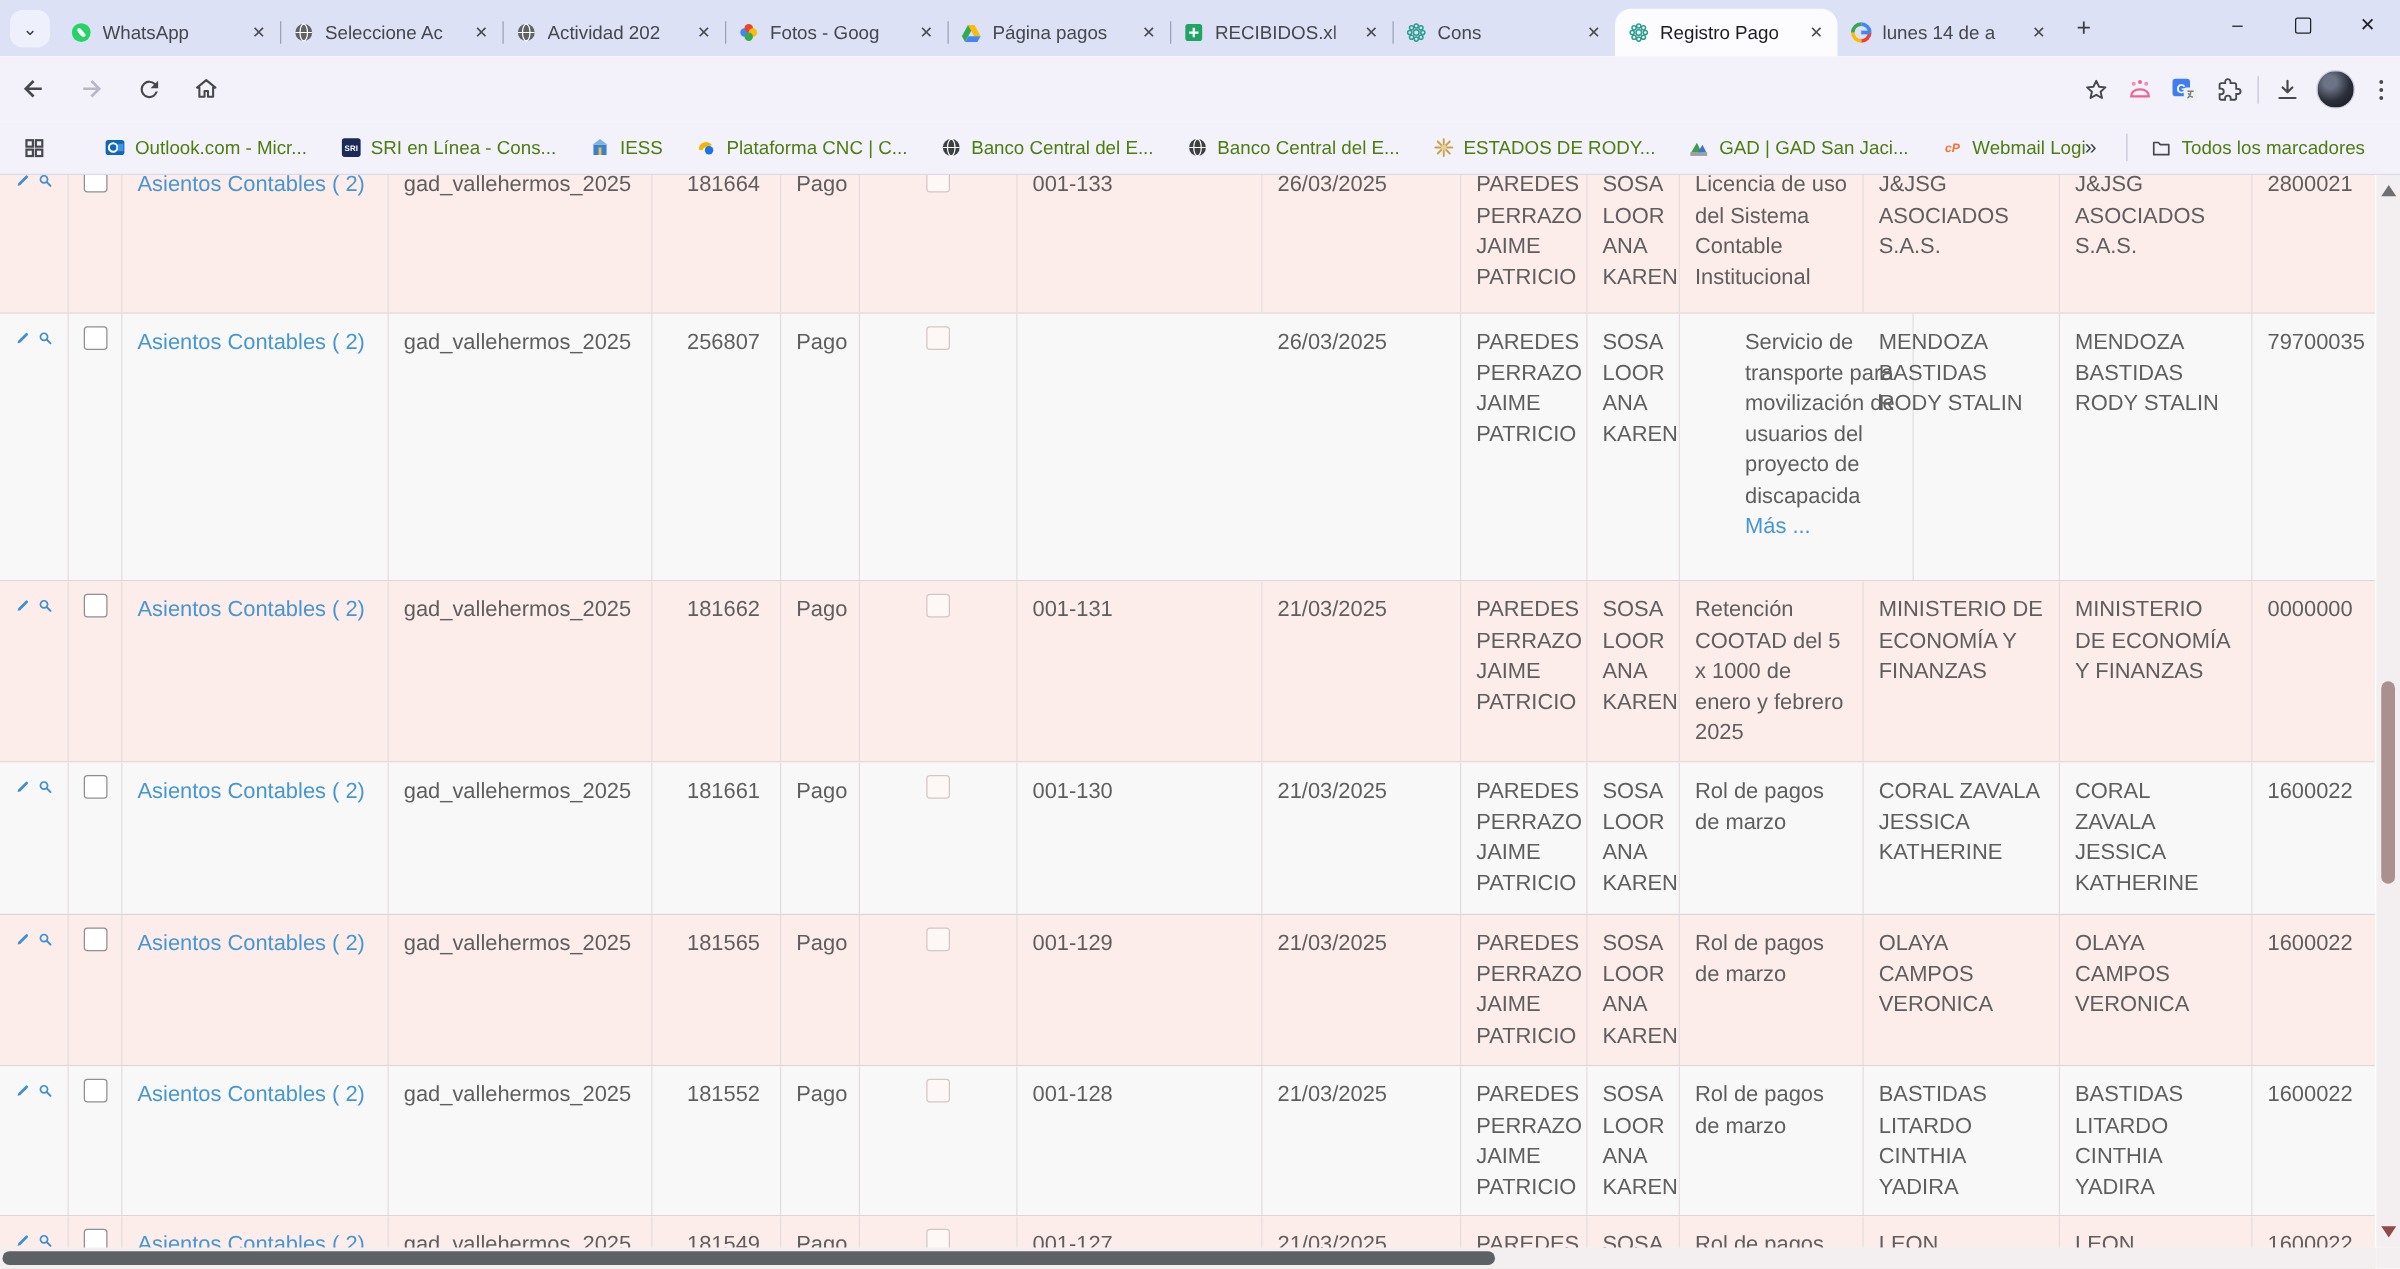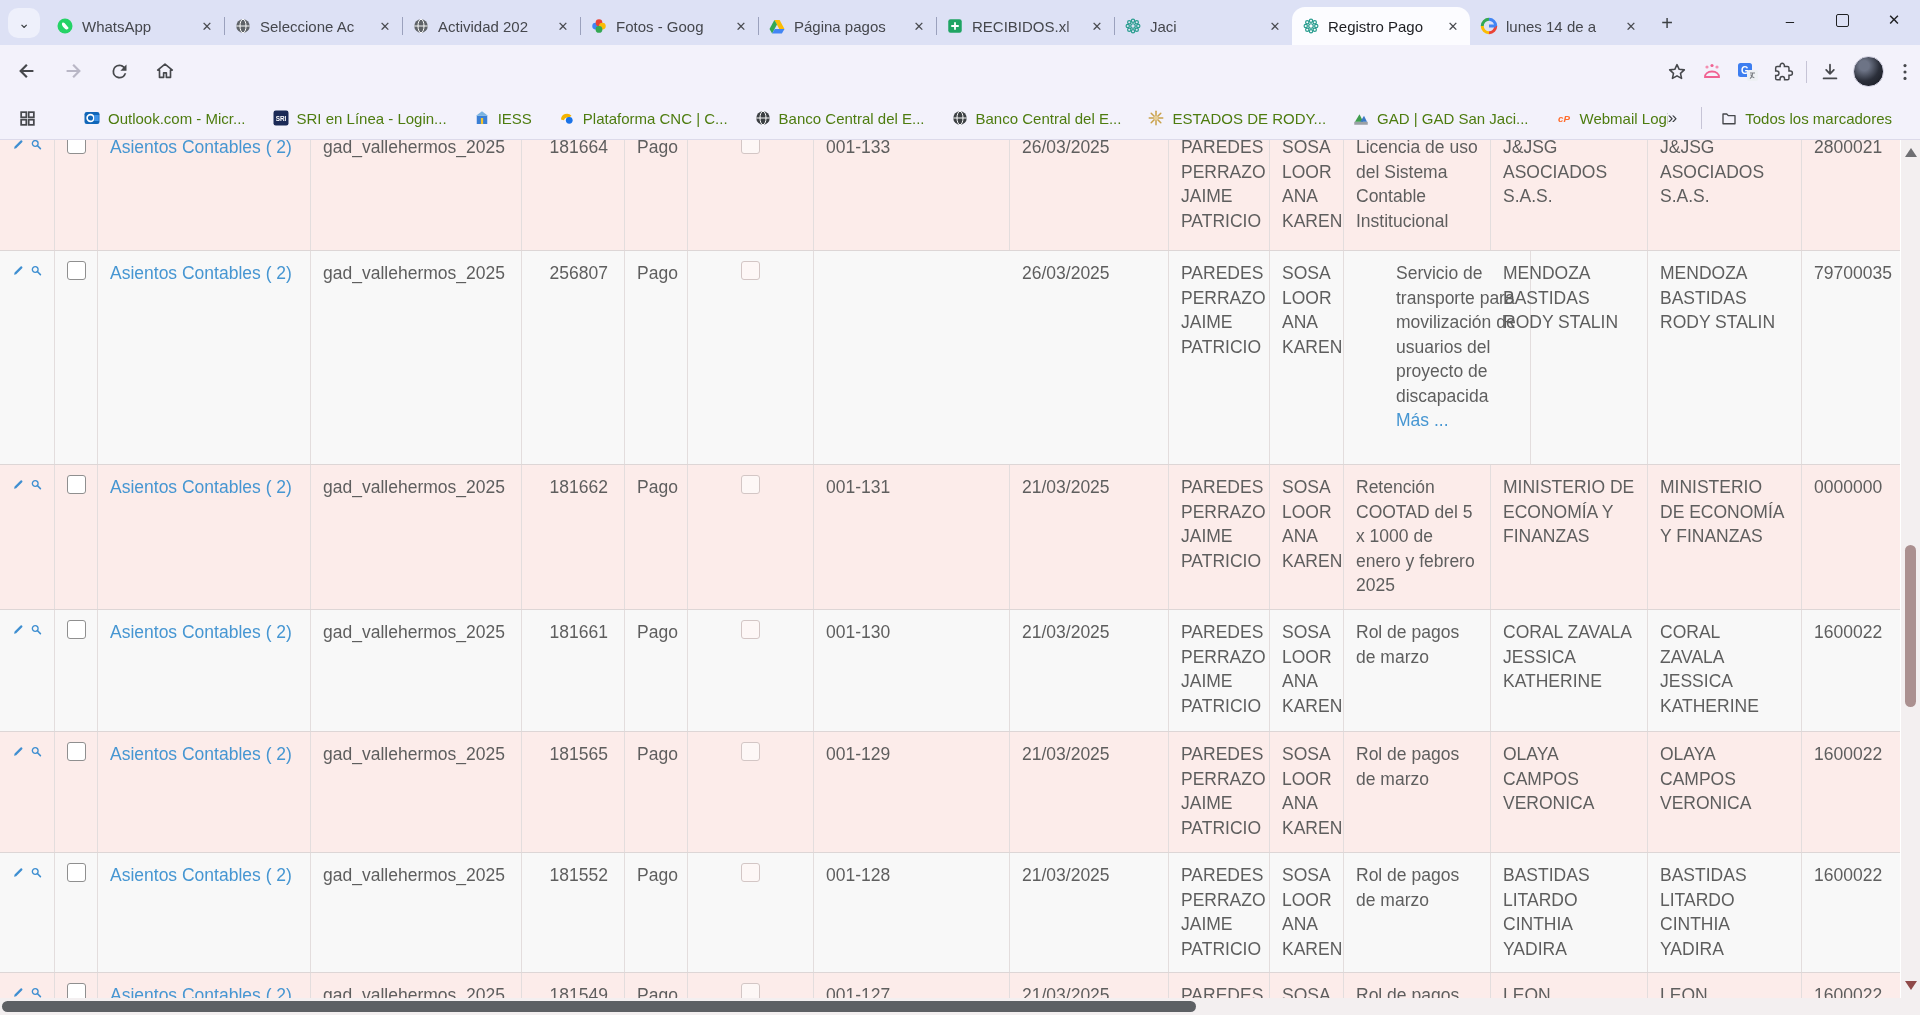--- a/index.html
+++ b/index.html
@@ -153,21 +153,21 @@
                 <circle cx="17" cy="7" r="2.2"></circle>
                 <circle cx="19" cy="12" r="2.2"></circle>
                 <circle cx="17" cy="17" r="2.2"></circle>
                 <circle cx="12" cy="19" r="2.2"></circle>
                 <circle cx="7" cy="17" r="2.2"></circle>
                 <circle cx="5" cy="12" r="2.2"></circle>
                 <circle cx="7" cy="7" r="2.2"></circle>
               </g>
             </svg>
           </span>
-          <span class="t-title">Jaci</span>
+          <span class="t-title">Cons</span>
           <span class="t-close">✕</span>
         </div>
         <div class="tab active">
           <span class="fav">
             <svg width="18" height="18" viewBox="0 0 24 24">
               <g fill="none" stroke="#2a9d8f" stroke-width="1.6">
                 <circle cx="12" cy="12" r="3"></circle>
                 <circle cx="12" cy="5" r="2.2"></circle>
                 <circle cx="17" cy="7" r="2.2"></circle>
                 <circle cx="19" cy="12" r="2.2"></circle>
@@ -288,21 +288,21 @@
             </span>
             <span>Outlook.com - Micr...</span>
           </div>
           <div class="bm-item">
             <span class="bicon">
               <svg width="18" height="18" viewBox="0 0 24 24">
                 <rect x="2" y="2" width="20" height="20" rx="3" fill="#1b2a56"></rect>
                 <text x="12" y="16" font-size="8.5" font-weight="bold" text-anchor="middle" fill="#fff" font-family="Liberation Sans,sans-serif">SRI</text>
               </svg>
             </span>
-            <span>SRI en Línea - Login...</span>
+            <span>SRI en Línea - Cons...</span>
           </div>
           <div class="bm-item">
             <span class="bicon">
               <svg width="18" height="18" viewBox="0 0 24 24">
                 <rect x="5" y="9" width="14" height="11" fill="#3a7fd5"></rect>
                 <path d="M4 9 12 3l8 6z" fill="#7ab3e0"></path>
                 <rect x="10.5" y="12" width="3" height="8" fill="#f4c430"></rect>
               </svg>
             </span>
             <span>IESS</span>

